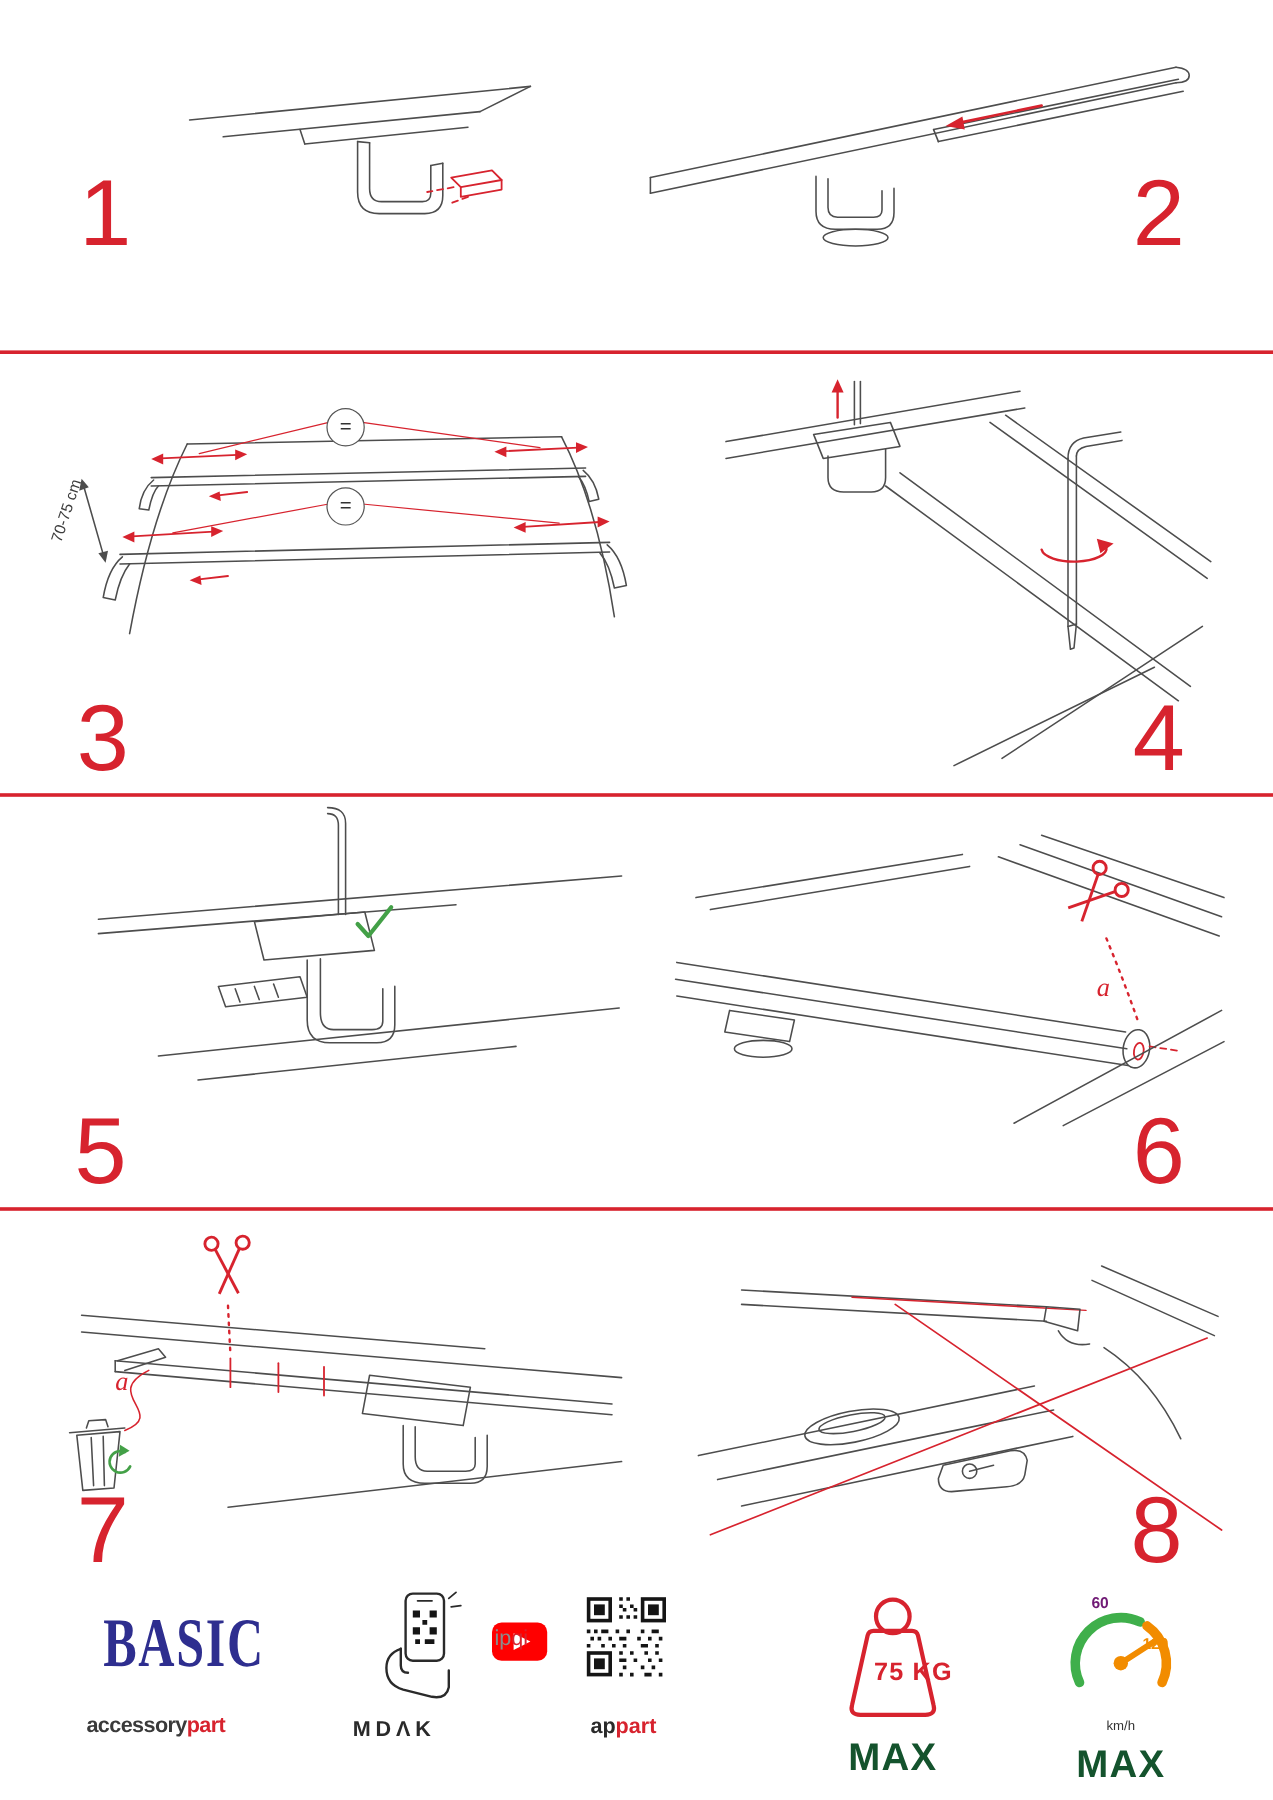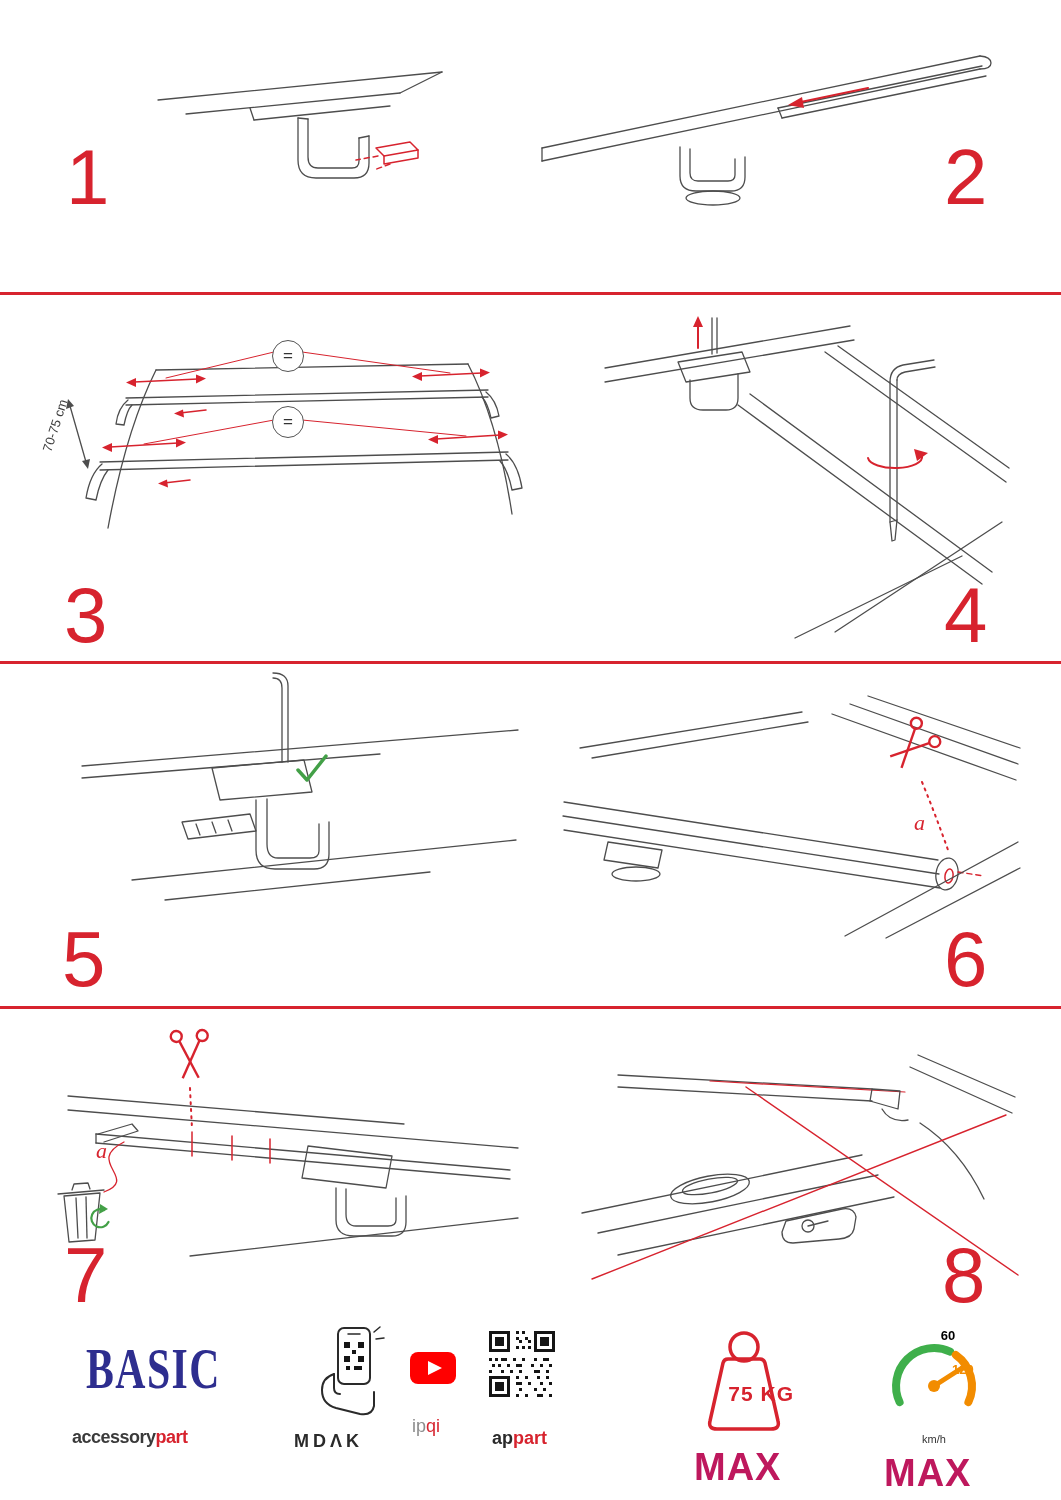--- a/index.html
+++ b/index.html
@@ -27,28 +27,28 @@
   .dimlabel{position:absolute;left:0;top:418px;width:110px;text-align:center;font-size:13px;color:#3d3d3d;
     transform:rotate(-72deg)}
   .cut-a{position:absolute;font-size:22px;font-style:italic;color:#d7232e;font-family:"Liberation Serif",serif}
   
   .brand{position:absolute;left:86px;top:1340px;font-family:"Liberation Serif",serif;font-weight:700;
     font-size:58px;line-height:1;color:#2e2e8f;letter-spacing:2px;transform:scaleX(0.72);transform-origin:left top}
   .brandsub{position:absolute;left:72px;top:1427px;font-size:18px;font-weight:700;color:#3a3a3a;letter-spacing:-0.5px}
   .brandsub .red,.partner .red{color:#d7232e}
   .partner{position:absolute;font-size:18px;color:#2a2a2a}
   .p-mdak{left:294px;top:1431px;font-weight:700;letter-spacing:4px}
-  .p-ipqi{left:412px;top:1416px;font-weight:500}
+  .p-ipqi{left:412px;top:1355px;font-weight:500}
   .p-ipqi .gray{color:#8c8c8c}
   .p-apline{left:492px;top:1428px;font-weight:600}
   .weightval{position:absolute;left:694px;top:1382px;width:100px;text-align:right;font-size:21px;
     font-weight:700;color:#d7232e;letter-spacing:1px}
-  .max{position:absolute;width:100px;font-size:38px;font-weight:600;color:#be185d;letter-spacing:1px}
+  .max{position:absolute;width:100px;text-align:center;font-size:32px;font-weight:600;color:#14532d;letter-spacing:1px}
   .speedlabel{position:absolute;font-size:13px;font-weight:700}
-  .s60{left:928px;top:1328px;width:40px;text-align:center;color:#000000}
+  .s60{left:884px;top:1328px;width:40px;text-align:right;color:#701a75}
   .s120{left:952px;top:1362px;color:#f28c00}
   .kmh{position:absolute;left:884px;top:1433px;width:100px;text-align:center;font-size:11px;color:#333}
 </style>
 </head>
 <body>
 
 <div class="page">
 
   <svg class="art" style="left:150px;top:60px" width="300" height="190" viewBox="0 0 300 190">
     <line class="ln" x1="8" y1="40" x2="292" y2="12"></line>

